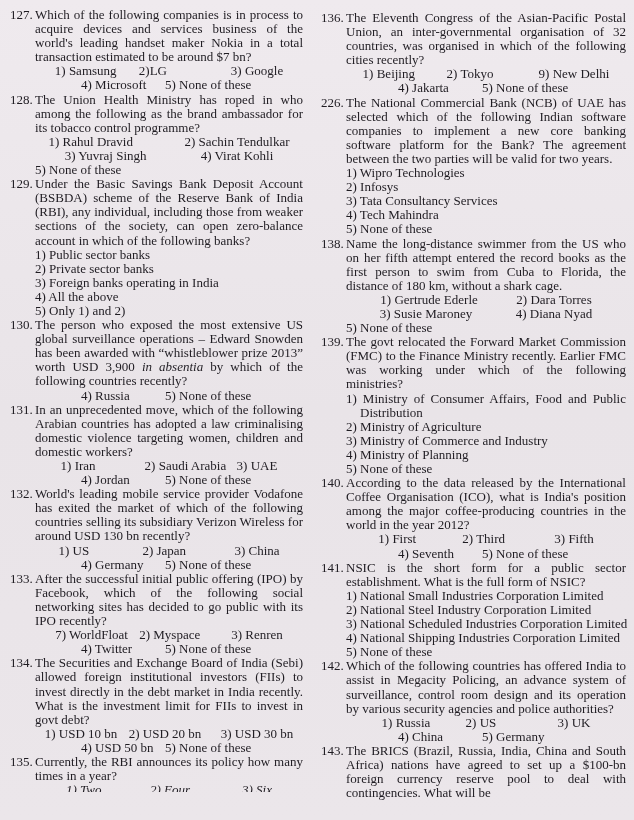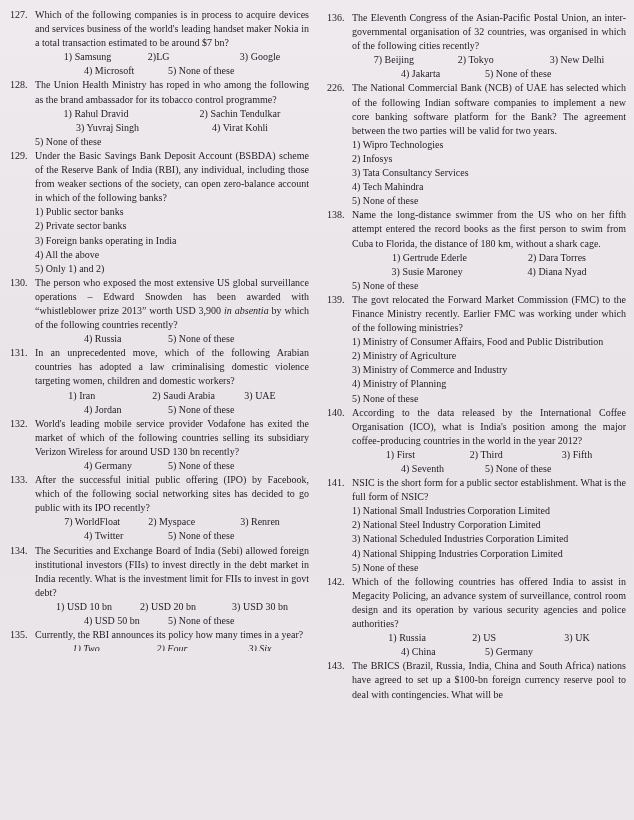--- a/index.html
+++ b/index.html
@@ -7,21 +7,21 @@
     width: 634px; height: 820px; overflow: hidden;
     background: #ebe6ea;
     font-family: "Liberation Serif", serif;
     color: #1f1c22;
   }
   .page {
     position: relative; width: 634px; height: 820px;
     background: linear-gradient(180deg, #efeaee 0%, #e9e4e8 50%, #ebe6ea 100%);
     display: flex; box-sizing: border-box; padding: 4px 8px 0 10px;
   }
-  .col { width: 305px; font-size: 10px; line-height: 14.1px; }
+  .col { width: 305px; font-size: 13px; line-height: 14.1px; }
   .col.left { padding-top: 4px; }
   .col.right { margin-left: 18px; padding-top: 7px; }
   .q { margin: 0; }
   .q-stem { display: flex; text-align: justify; }
   .q-num { width: 25px; flex: 0 0 25px; }
   .q-text { flex: 1; text-align: justify; }
   .opts { padding-left: 25px; }
   .row { display: flex; justify-content: center; }
   .row .o { white-space: nowrap; }
   .w3 .o:nth-child(1) { width: 84px; }
@@ -118,20 +118,25 @@
       </div>
     </div>
 
     <div class="q">
       <div class="q-stem">
           <span class="q-num">132.</span>
           <span class="q-text">World's leading mobile service provider Vodafone has exited the market of which of the following countries selling its subsidiary Verizon Wireless for around USD 130 bn recently?</span>
         </div>
       <div class="opts">
         <div class="row w3">
+            <span class="o">1) US</span>
+            <span class="o">2) Japan</span>
+            <span class="o">3) China</span>
+          </div>
+        <div class="row w3">
             <span class="o">4) Germany</span>
             <span class="o">5) None of these</span>
           </div>
       </div>
     </div>
 
     <div class="q">
       <div class="q-stem">
           <span class="q-num">133.</span>
           <span class="q-text">After the successful initial public offering (IPO) by Facebook, which of the following social networking sites has decided to go public with its IPO recently?</span>
@@ -184,23 +189,23 @@
 
   <div class="col right">
 
     <div class="q">
       <div class="q-stem">
           <span class="q-num">136.</span>
           <span class="q-text">The Eleventh Congress of the Asian-Pacific Postal Union, an inter-governmental organisation of 32 countries, was organised in which of the following cities recently?</span>
         </div>
       <div class="opts">
         <div class="row w3">
-            <span class="o">7) Beijing</span>
+            <span class="o">1) Beijing</span>
             <span class="o">2) Tokyo</span>
-            <span class="o">3) New Delhi</span>
+            <span class="o">9) New Delhi</span>
           </div>
         <div class="row w3">
             <span class="o">4) Jakarta</span>
             <span class="o">5) None of these</span>
           </div>
       </div>
     </div>
 
     <div class="q">
       <div class="q-stem">

